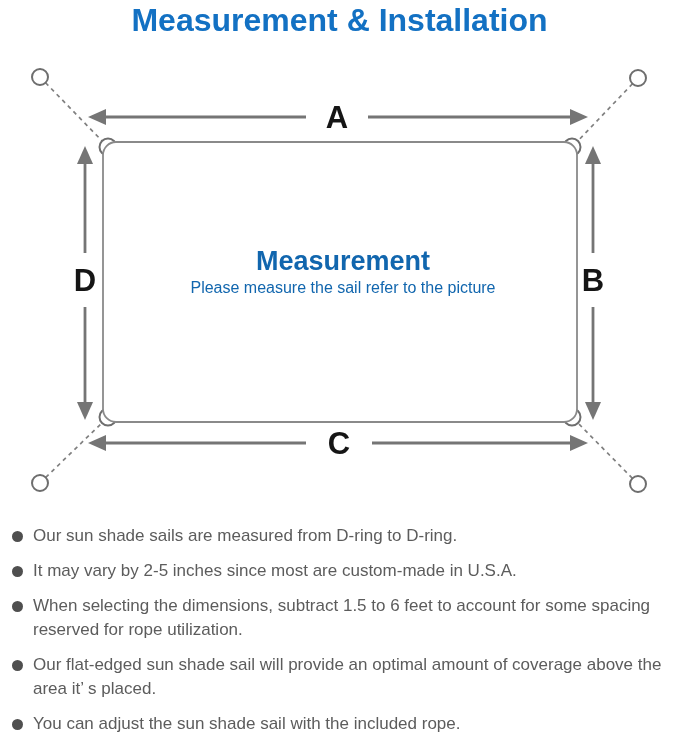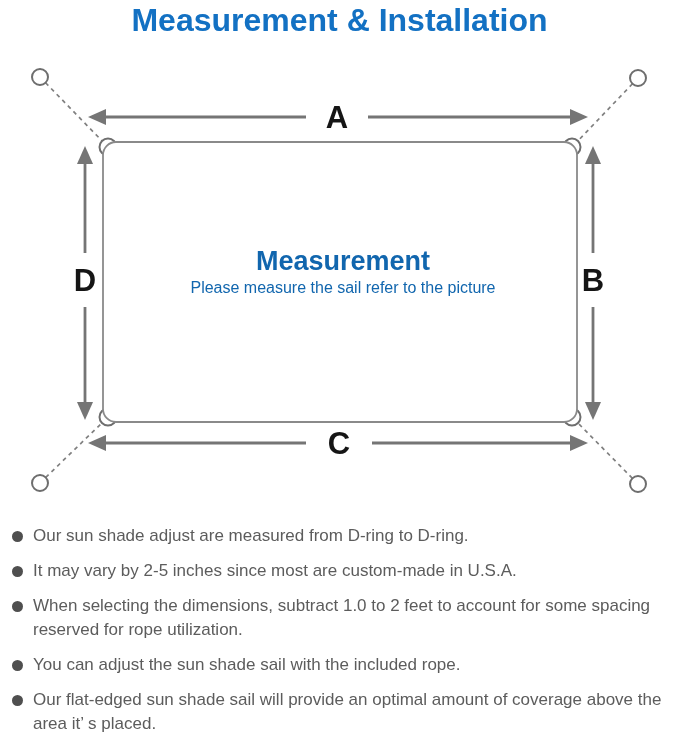--- a/index.html
+++ b/index.html
@@ -141,33 +141,33 @@
       <text class="dim-label" x="85" y="251" text-anchor="middle">D</text>
 
       <text class="center-title" x="343" y="230" text-anchor="middle">Measurement</text>
       <text class="center-subtitle" x="343" y="253" text-anchor="middle">Please measure the sail refer to the picture</text>
     </svg>
   </div>
 
   <ul class="notes">
     <li class="note-item">
       <span class="bullet-dot"></span>
-      <span class="note-text">Our sun shade adjust are measured from D-ring to D-ring.</span>
+      <span class="note-text">Our sun shade sails are measured from D-ring to D-ring.</span>
     </li>
     <li class="note-item">
       <span class="bullet-dot"></span>
       <span class="note-text">It may vary by 2-5 inches since most are custom-made in U.S.A.</span>
     </li>
     <li class="note-item">
       <span class="bullet-dot"></span>
-      <span class="note-text">When selecting the dimensions, subtract 1.0 to 2 feet to account for some spacing reserved for rope utilization.</span>
+      <span class="note-text">When selecting the dimensions, subtract 1.5 to 6 feet to account for some spacing reserved for rope utilization.</span>
+    </li>
+    <li class="note-item">
+      <span class="bullet-dot"></span>
+      <span class="note-text">Our flat-edged sun shade sail will provide an optimal amount of coverage above the area it’ s placed.</span>
     </li>
     <li class="note-item">
       <span class="bullet-dot"></span>
       <span class="note-text">You can adjust the sun shade sail with the included rope.</span>
-    </li>
-    <li class="note-item">
-      <span class="bullet-dot"></span>
-      <span class="note-text">Our flat-edged sun shade sail will provide an optimal amount of coverage above the area it’ s placed.</span>
     </li>
   </ul>
 
 </div>
 
 </body></html>

